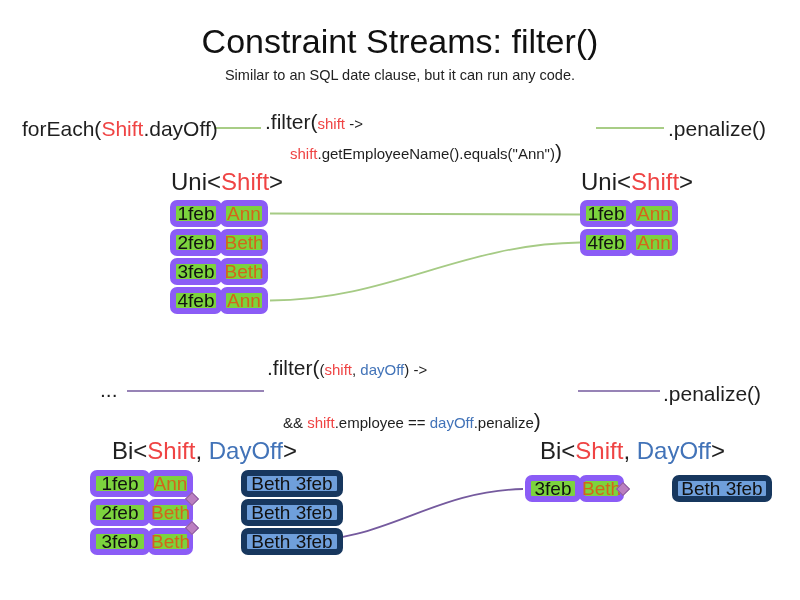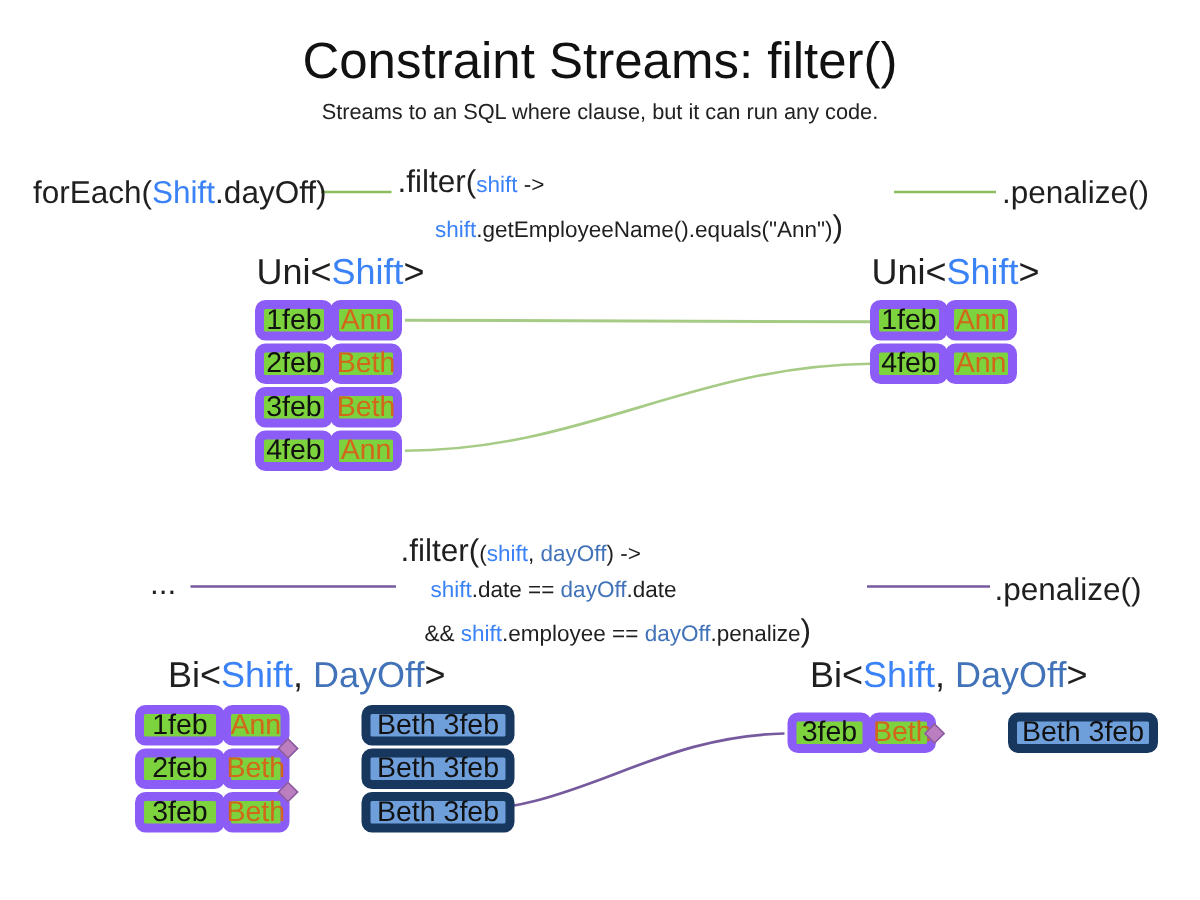--- a/index.html
+++ b/index.html
@@ -4,21 +4,21 @@
 <style>
   html,body{margin:0;padding:0;background:#fff;}
   .slide{position:relative;width:800px;height:572px;background:#ffffff;
          font-family:"Liberation Sans", sans-serif;color:#1f1f1f;overflow:hidden;}
   .abs{position:absolute;}
   .nowrap{white-space:pre;}
   .title{width:800px;text-align:center;top:22px;left:0;font-size:34px;color:#111;}
   .subtitle{width:800px;text-align:center;top:67px;left:0;font-size:14.5px;color:#222;}
   .code{font-size:21px;color:#1f1f1f;}
   .codesmall{font-size:15px;color:#1f1f1f;}
-  .green-t{color:#3b82f6;}
+  .green-t{color:#ef4444;}
   .blue-t{color:#4273b8;}
   .thead{font-size:24px;color:#1f1f1f;}
   .trow{display:flex;height:27px;margin-bottom:2px;}
   .cell{display:inline-flex;align-items:center;justify-content:center;
         box-sizing:border-box;height:27px;border:6px solid #8b5cf6;border-radius:7px;
         background:#7cd33e;font-size:19px;color:#111;}
   .cell + .cell{margin-left:-2px;}
   .cell.name{color:#d2661a;}
   .cell.blue{background:#6f9fdb;border-color:#17375e;color:#111;margin-left:48px;}
   .w-date{width:52px;} .w-name{width:48px;}
@@ -37,21 +37,21 @@
     <line x1="214" y1="128" x2="261" y2="128" stroke="#8bbd5e" stroke-width="1.6"></line>
     <line x1="596" y1="128" x2="664" y2="128" stroke="#8bbd5e" stroke-width="1.6"></line>
     <line x1="270" y1="213.5" x2="580" y2="214.5" stroke="#a6cb85" stroke-width="2"></line>
     <path d="M270,300.5 C 390,300 460,244 580,242.5" fill="none" stroke="#a6cb85" stroke-width="1.8"></path>
     <line x1="127" y1="391" x2="264" y2="391" stroke="#755a9e" stroke-width="1.6"></line>
     <line x1="578" y1="391" x2="660" y2="391" stroke="#755a9e" stroke-width="1.6"></line>
     <path d="M293,541 C 385,544 430,491 523,489" fill="none" stroke="#755a9e" stroke-width="1.8"></path>
   </svg>
 
   <div class="abs title">Constraint Streams: filter()</div>
-  <div class="abs subtitle">Streams to an SQL where clause, but it can run any code.</div>
+  <div class="abs subtitle">Similar to an SQL date clause, but it can run any code.</div>
 
   <div class="abs code nowrap" style="left:22px;top:117px;"><span>forEach(</span><span class="green-t">Shift</span><span>.dayOff)</span></div>
 
   <div class="abs code nowrap" style="left:265px;top:110px;"><span>.filter(</span><span class="codesmall green-t">shift</span><span class="codesmall"> -&gt;</span></div>
 
   <div class="abs codesmall nowrap" style="left:290px;top:140px;"><span class="green-t">shift</span><span>.getEmployeeName().equals("Ann")</span><span class="code">)</span></div>
 
   <div class="abs code nowrap" style="left:668px;top:117px;">.penalize()</div>
 
   <div class="abs thead nowrap" style="left:171px;top:168px;"><span>Uni&lt;</span><span class="green-t">Shift</span><span>&gt;</span></div>
@@ -85,21 +85,20 @@
     <div class="trow">
         <span class="cell w-date">4feb</span>
         <span class="cell w-name name">Ann</span>
       </div>
   </div>
 
   <div class="abs code nowrap" style="left:100px;top:378px;">...</div>
 
   <div class="abs code nowrap" style="left:267px;top:356px;"><span>.filter(</span><span class="codesmall">(</span><span class="codesmall green-t">shift</span><span class="codesmall">, </span><span class="codesmall blue-t">dayOff</span><span class="codesmall">) -&gt;</span></div>
 
-  <div class="abs codesmall nowrap" style="left:287px;top:385px;"><span class="green-t">shift</span><span>.date == </span><span class="blue-t">dayOff</span><span>.date</span></div>
 
   <div class="abs codesmall nowrap" style="left:283px;top:409px;"><span>&amp;&amp; </span><span class="green-t">shift</span><span>.employee == </span><span class="blue-t">dayOff</span><span>.penalize</span><span class="code">)</span></div>
 
   <div class="abs code nowrap" style="left:663px;top:382px;">.penalize()</div>
 
   <div class="abs thead nowrap" style="left:112px;top:437px;"><span>Bi&lt;</span><span class="green-t">Shift</span><span>, </span><span class="blue-t">DayOff</span><span>&gt;</span></div>
 
   <div class="abs thead nowrap" style="left:540px;top:437px;"><span>Bi&lt;</span><span class="green-t">Shift</span><span>, </span><span class="blue-t">DayOff</span><span>&gt;</span></div>
 
   <div class="abs" style="left:90px;top:470px;">

